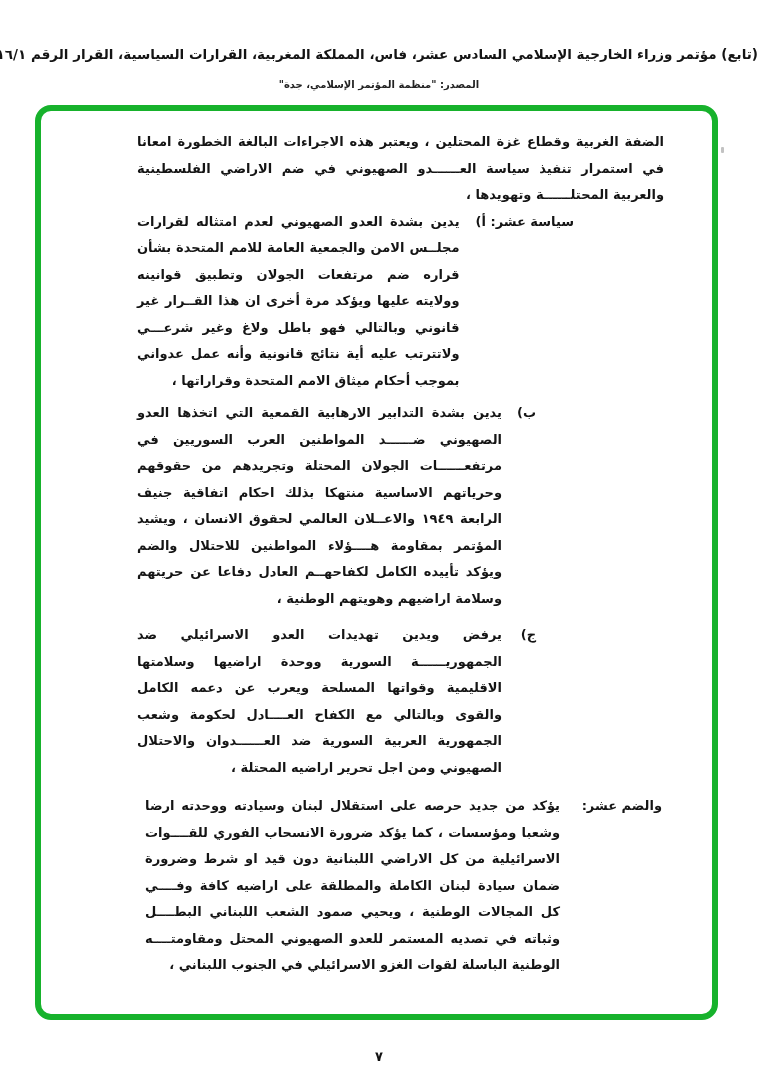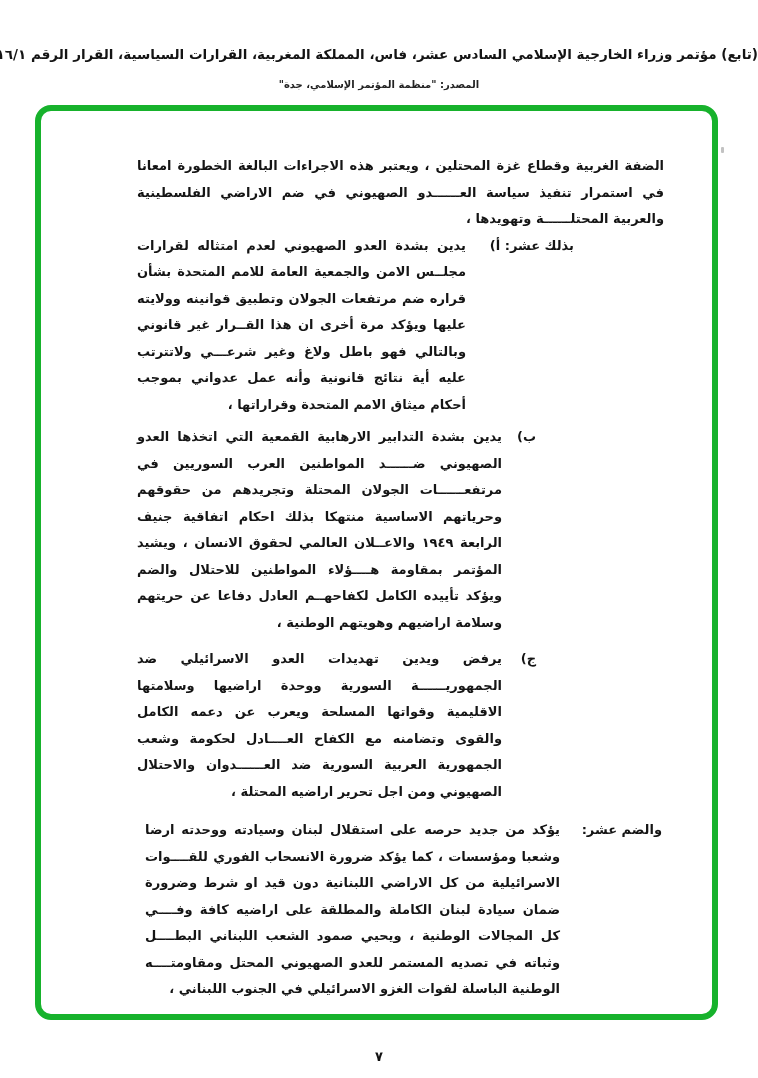--- a/index.html
+++ b/index.html
@@ -33,21 +33,21 @@
     left:35px;top:105px;
     width:683px;height:915px;
     box-sizing:border-box;
     border:6px solid #17b22c;
     border-radius:16px;
     background:#ffffff;
   }
   .content{
     position:absolute;
     top:0;left:0;right:0;bottom:0;
-    padding:42px 48px 0 52px;
+    padding:18px 48px 0 52px;
     direction:rtl;
     font-weight:bold;
     font-size:13px;
     line-height:26.5px;
     color:#151515;
     margin-left:44px;
   }
   .content p{margin:0;}
   .intro{
     margin:0 118px 20px 20px;
@@ -95,32 +95,32 @@
 
 <div class="header-title">(تابع) مؤتمر وزراء الخارجية الإسلامي السادس عشر، فاس، المملكة المغربية، القرارات السياسية، القرار الرقم ١٦/١-س</div>
 <div class="header-source">المصدر: "منظمة المؤتمر الإسلامي، جدة"</div>
 
 <div class="green-box">
   <div class="content">
 
     <p class="intro">الضفة الغربية وقطاع غزة المحتلين ، ويعتبر هذه الاجراءات البالغة الخطورة امعانا في استمرار تنفيذ سياسة العــــــدو الصهيوني في ضم الاراضي الفلسطينية والعربية المحتلــــــة وتهويدها ،</p>
 
     <div class="sec sec-15">
-      <span class="lbl">بذلك عشر: أ)</span>
+      <span class="lbl">سياسة عشر: أ)</span>
       <p class="bd">يدين بشدة العدو الصهيوني لعدم امتثاله لقرارات مجلــس الامن والجمعية العامة للامم المتحدة بشأن قراره ضم مرتفعات الجولان وتطبيق قوانينه وولايته عليها ويؤكد مرة أخرى ان هذا القــرار غير قانوني وبالتالي فهو باطل ولاغ وغير شرعـــي ولاتترتب عليه أية نتائج قانونية وأنه عمل عدواني بموجب أحكام ميثاق الامم المتحدة وقراراتها ،</p>
     </div>
 
     <div class="sec sec-b">
       <span class="lbl">ب)</span>
       <p class="bd">يدين بشدة التدابير الارهابية القمعية التي اتخذها العدو الصهيوني ضــــــد المواطنين العرب السوريين في مرتفعــــــات الجولان المحتلة وتجريدهم من حقوقهم وحرياتهم الاساسية منتهكا بذلك احكام اتفاقية جنيف الرابعة ١٩٤٩ والاعــلان العالمي لحقوق الانسان ، ويشيد المؤتمر بمقاومة هــــؤلاء المواطنين للاحتلال والضم ويؤكد تأييده الكامل لكفاحهــم العادل دفاعا عن حريتهم وسلامة اراضيهم وهويتهم الوطنية ،</p>
     </div>
 
     <div class="sec sec-c">
       <span class="lbl">ج)</span>
-      <p class="bd">يرفض ويدين تهديدات العدو الاسرائيلي ضد الجمهوريــــــة السورية ووحدة اراضيها وسلامتها الاقليمية وقواتها المسلحة ويعرب عن دعمه الكامل والقوى وتضامنه مع الكفاح العــــادل لحكومة وشعب الجمهورية العربية السورية ضد العــــــدوان والاحتلال الصهيوني ومن اجل تحرير اراضيه المحتلة ،</p>
+      <p class="bd">يرفض ويدين تهديدات العدو الاسرائيلي ضد الجمهوريــــــة السورية ووحدة اراضيها وسلامتها الاقليمية وقواتها المسلحة ويعرب عن دعمه الكامل والقوى وبالتالي مع الكفاح العــــادل لحكومة وشعب الجمهورية العربية السورية ضد العــــــدوان والاحتلال الصهيوني ومن اجل تحرير اراضيه المحتلة ،</p>
     </div>
 
     <div class="sec sec-16">
       <span class="lbl">والضم عشر:</span>
       <p class="bd">يؤكد من جديد حرصه على استقلال لبنان وسيادته ووحدته ارضا وشعبا ومؤسسات ، كما يؤكد ضرورة الانسحاب الفوري للقــــوات الاسرائيلية من كل الاراضي اللبنانية دون قيد او شرط وضرورة ضمان سيادة لبنان الكاملة والمطلقة على اراضيه كافة وفــــي كل المجالات الوطنية ، ويحيي صمود الشعب اللبناني البطــــل وثباته في تصديه المستمر للعدو الصهيوني المحتل ومقاومتــــه الوطنية الباسلة لقوات الغزو الاسرائيلي في الجنوب اللبناني ،</p>
     </div>
 
   </div>
 </div>
 

